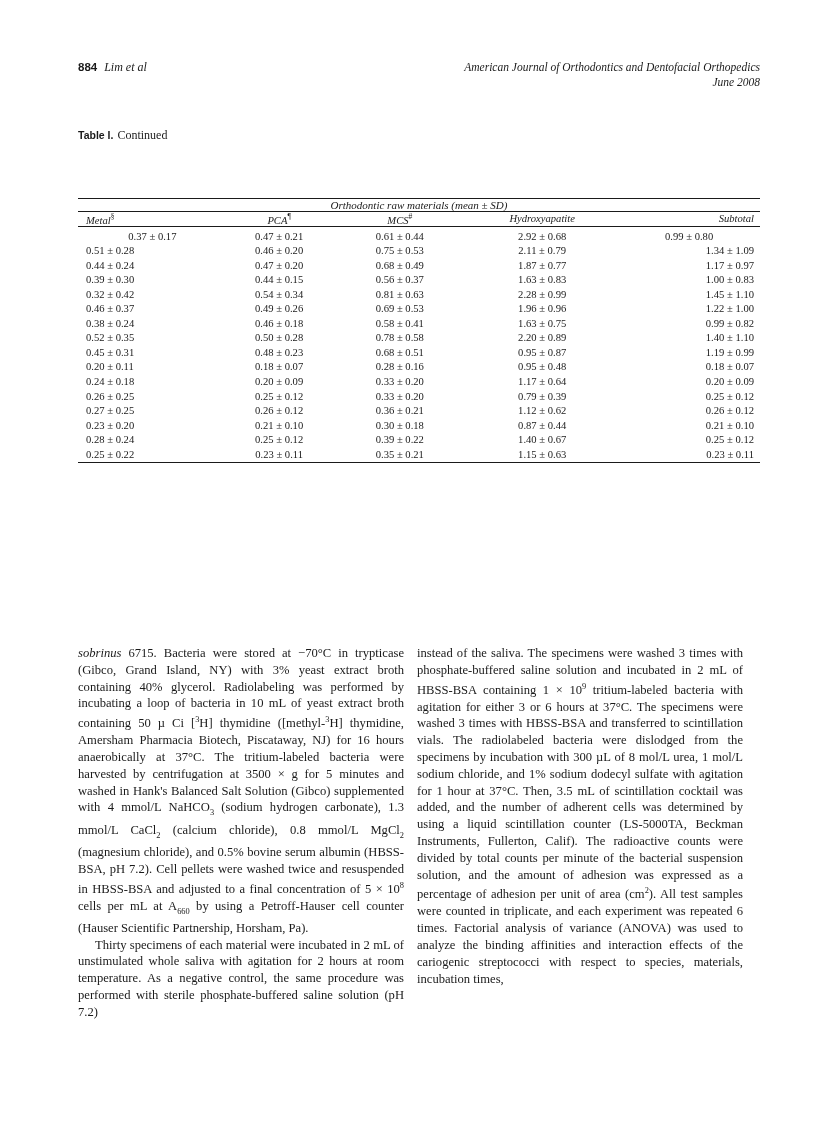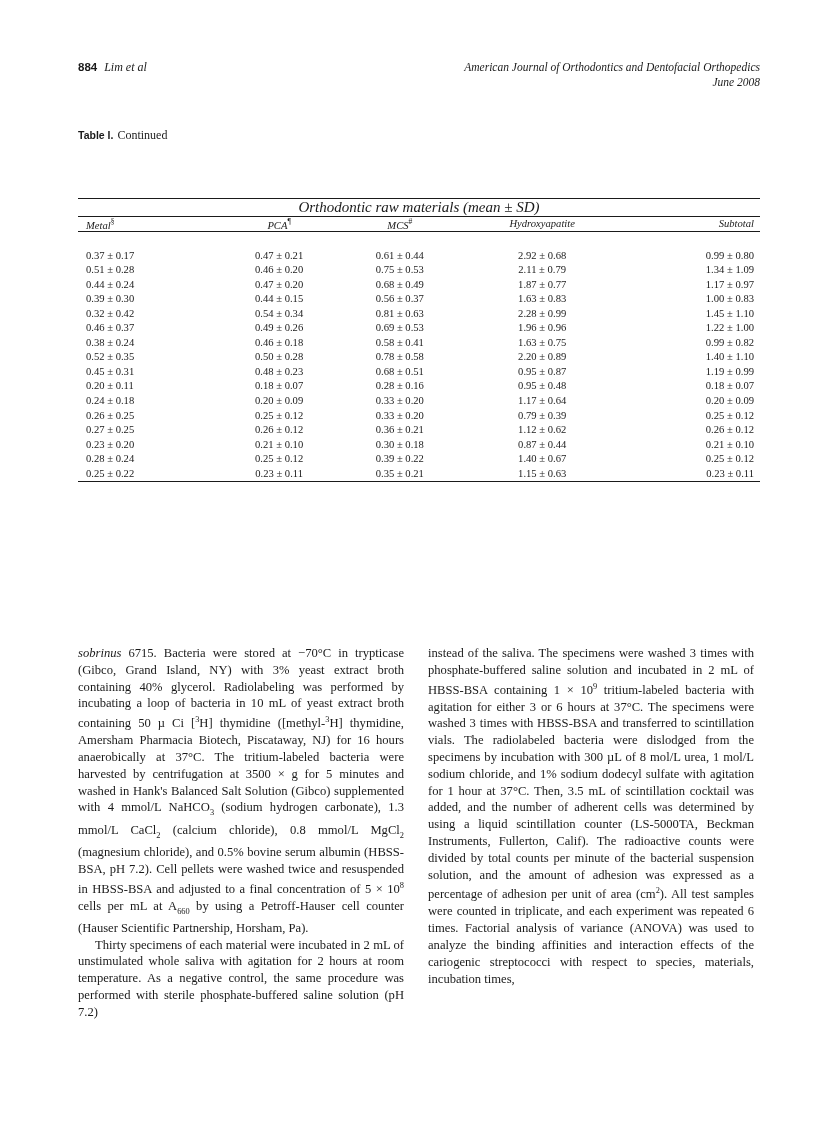--- a/index.html
+++ b/index.html
@@ -88,21 +88,21 @@
   table.data td, table.data th {
     padding: 0;
     font-weight: normal;
   }
   .rule-top td {
     border-top: 1.6px solid #1a1a1a;
   }
   .group-head td {
     text-align: center;
     font-style: italic;
-    font-size: 15px;
+    font-size: 11px;
     padding: 4px 0 4px 0;
     border-bottom: 1.1px solid #1a1a1a;
   }
   .col-head td {
     font-style: italic;
     font-size: 10.6px;
     padding: 9px 0 5px 0;
     border-bottom: 1.3px solid #1a1a1a;
   }
   .col-head td.c1 { text-align: left; padding-left: 8px; }
@@ -115,36 +115,36 @@
   }
   tbody.body-rows td {
     font-size: 10.6px;
     line-height: 14.55px;
     padding: 0;
     height: 14.55px;
   }
   tbody.body-rows td.c1 { text-align: left; padding-left: 8px; }
   tbody.body-rows td.cc { text-align: center; }
   tbody.body-rows td.cr { text-align: right; padding-right: 6px; }
-  tbody.body-rows tr:first-child td { padding-top: 17px; }
+  tbody.body-rows tr:first-child td { padding-top: 3px; text-align: center; }
   .rule-bottom td {
     border-top: 1.4px solid #1a1a1a;
     height: 0;
     line-height: 0;
     font-size: 0;
   }
 
   
   .body-cols {
     position: absolute;
     left: 78px;
     top: 645px;
     width: 682px;
     display: flex;
-    gap: 24px;
+    gap: 13px;
   }
   .col {
     width: 326px;
     font-size: 12.6px;
     line-height: 16.8px;
     text-align: justify;
     text-justify: inter-word;
     hyphens: none;
   }
   .col p {

